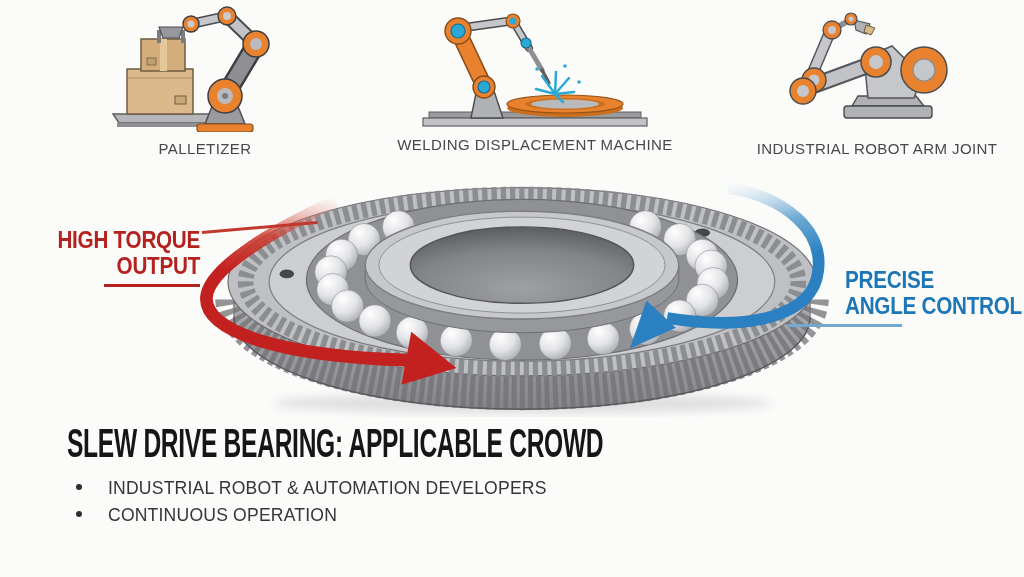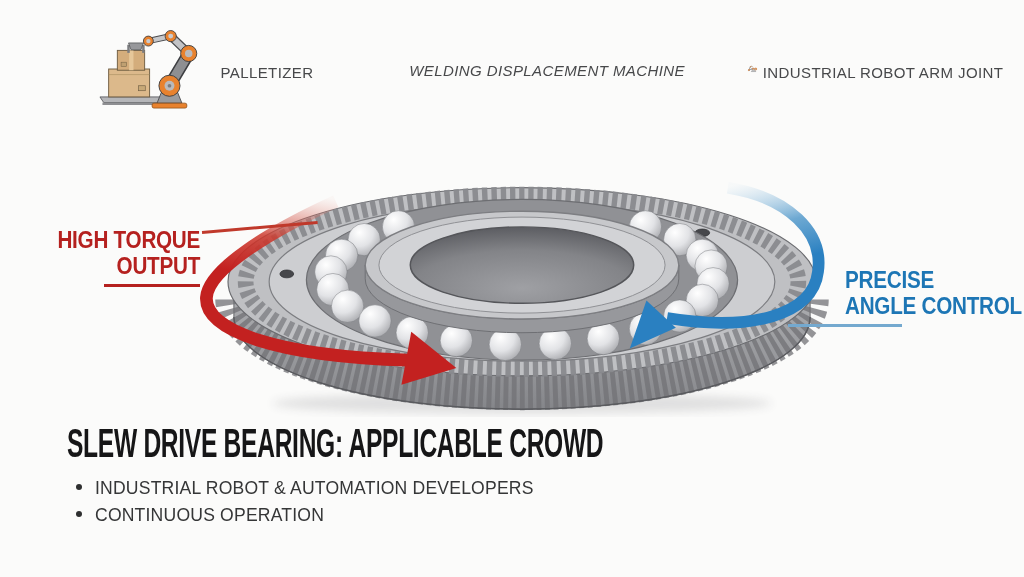--- a/index.html
+++ b/index.html
@@ -1,40 +1,40 @@
 <!DOCTYPE html>
 <html><head>
 <meta charset="utf-8">
 <style>
   html,body{margin:0;padding:0;}
   #stage{position:relative;width:1024px;height:577px;background:#fbfbfa;overflow:hidden;
          font-family:"Liberation Sans",sans-serif;}
-  .app{position:absolute;top:6px;display:flex;flex-direction:row;align-items:center;}
+  .app{position:absolute;top:6px;display:flex;flex-direction:column;align-items:center;}
   .app svg{display:block;}
   .app-label{margin-top:8px;font-size:15.5px;color:#47484a;letter-spacing:.4px;
              transform:scaleX(.97);transform-origin:center top;white-space:nowrap;}
   #app-1{left:95px;width:220px;}
-  #app-2{left:405px;width:260px;font-style:italic;}
+  #app-2{left:405px;width:260px;}
   #app-3{left:747px;width:260px;}
   #bearing-svg{position:absolute;left:198px;top:172px;width:648px;height:245px;overflow:visible;}
   .callout{position:absolute;font-weight:700;font-size:23.5px;line-height:26px;
            letter-spacing:-.3px;white-space:nowrap;}
   #callout-left{left:38px;top:227px;width:162px;text-align:right;
                 transform:scaleX(.88);transform-origin:right top;}
   #callout-right{left:845px;top:267px;transform:scaleX(.88);transform-origin:left top;}
   .line{position:absolute;height:2.5px;}
   #red-diag-leader{left:202px;top:231px;width:116px;background:#c0392b;
                    transform:rotate(-5deg);transform-origin:left center;}
   #red-underline{left:104px;top:284px;width:96px;background:#b5211f;}
   #blue-leader{left:788px;top:324px;width:114px;background:#74a9cf;}
   #section-title{position:absolute;left:67px;top:420px;font-size:41px;font-weight:800;
                  color:#161617;letter-spacing:-.5px;white-space:nowrap;
                  transform:scaleX(.6);transform-origin:left top;}
   #bullet-list{position:absolute;left:76px;top:477px;list-style:none;margin:0;padding:0;}
-  #bullet-list li{display:flex;align-items:flex-start;height:27px;}
+  #bullet-list li{display:flex;align-items:flex-start;height:27px;gap:13px;}
   .dot{width:6px;height:6px;border-radius:50%;background:#2e2f30;margin:7px 13px 0 0;flex:none;}
   .bullet-text{font-size:18.5px;color:#353637;letter-spacing:.2px;white-space:nowrap;
                transform:scaleX(.95);transform-origin:left top;}
 </style>
 </head>
 <body>
 
 <div id="stage">
 
   <div class="app" id="app-1">

